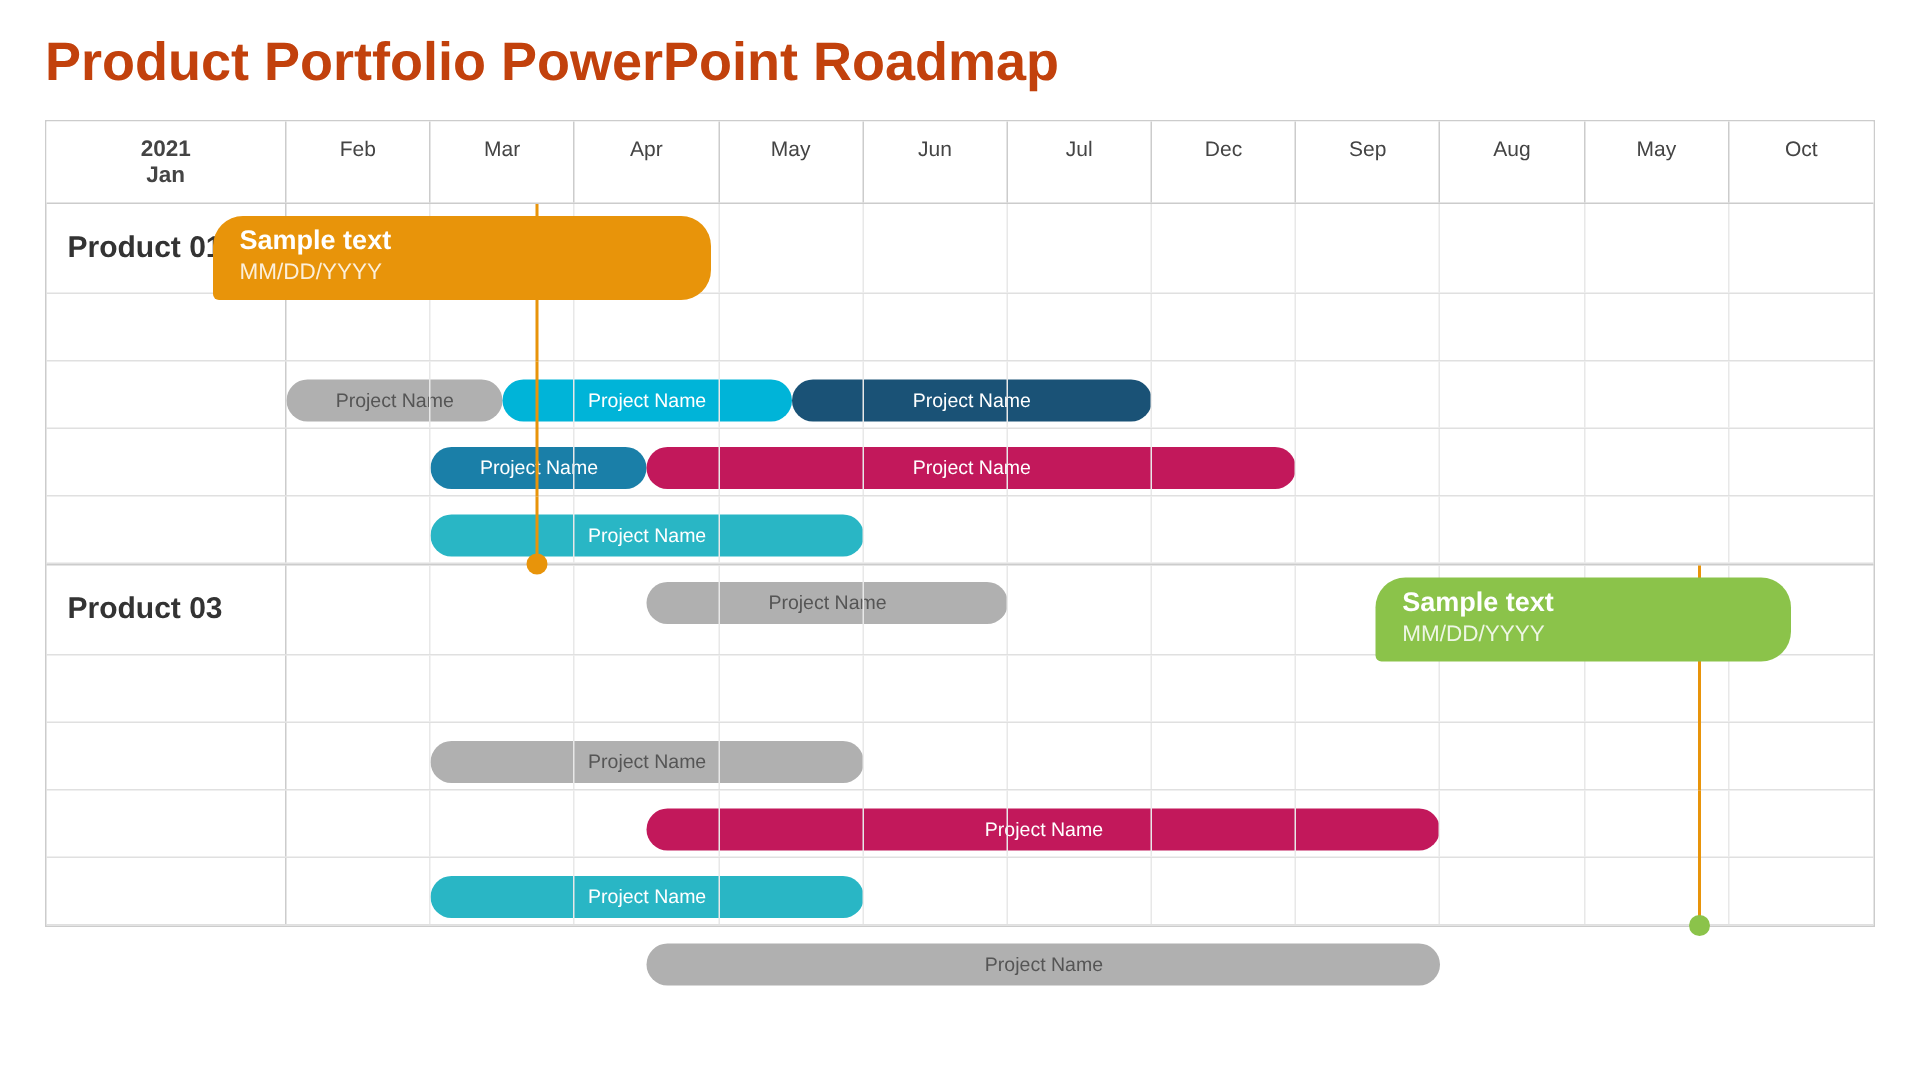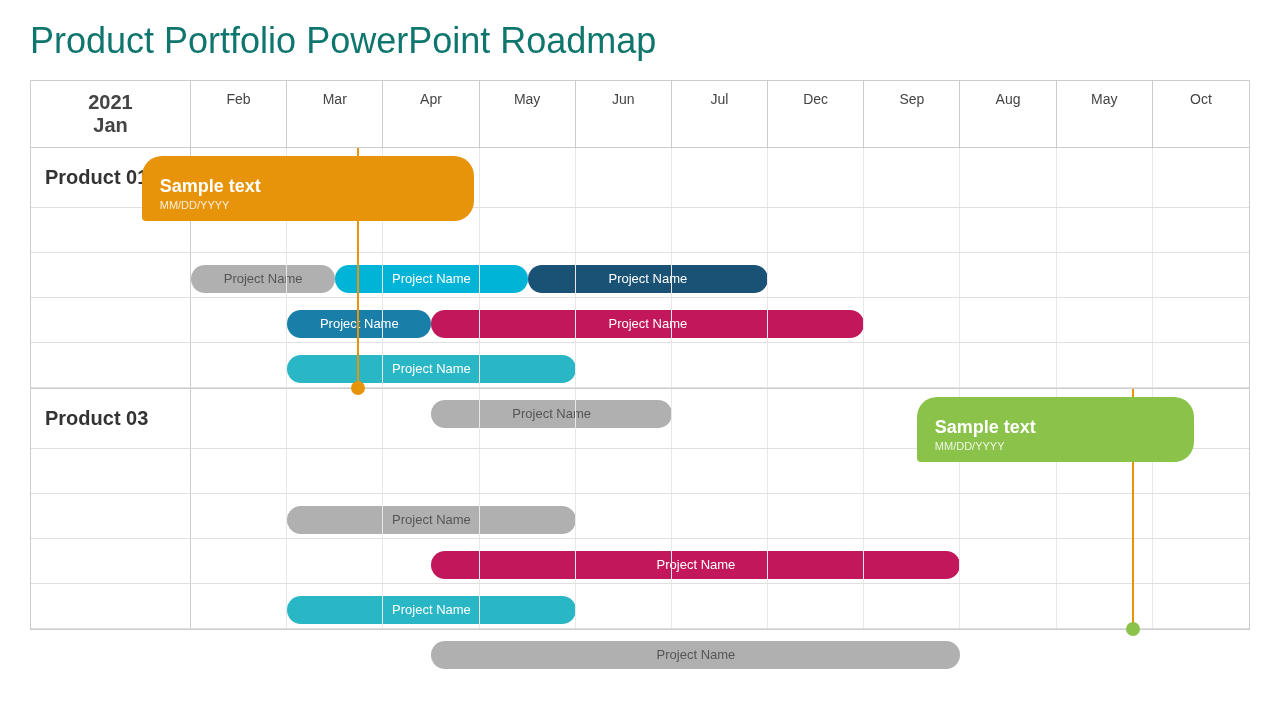--- a/index.html
+++ b/index.html
@@ -7,22 +7,22 @@
       background: #fff;
       font-family: 'Segoe UI', Arial, sans-serif;
       width: 1280px;
       height: 720px;
       overflow: hidden;
       padding: 20px 30px;
     }
 
     .page-title {
       font-size: 36px;
-      font-weight: 400;
-      color: #0f766e;
+      font-weight: 700;
+      color: #c2410c;
       margin-bottom: 18px;
     }
 
     .roadmap-container {
       border: 1.5px solid #ccc;
       width: 100%;
     }
 
     
     .timeline-header {
@@ -36,21 +36,21 @@
       border-right: 1px solid #ccc;
       text-align: center;
       padding: 10px 4px;
       font-size: 14px;
       color: #444;
       font-weight: 500;
     }
     .timeline-header .month-cell:last-child { border-right: none; }
     .timeline-header .month-cell.first {
       font-weight: 700;
-      font-size: 20px;
+      font-size: 15px;
       text-align: center;
     }
 
     
     .product-section {
       border-bottom: 1.5px solid #ccc;
     }
     .product-section:last-child { border-bottom: none; }
 
     .grid-col {
@@ -116,38 +116,38 @@
     .bar.magenta {
       background: #c2185b;
     }
     .bar.light-blue {
       background: #29b6c5;
     }
 
     
     .callout {
       position: absolute;
-      padding: 20px 18px 10px 18px;
+      padding: 6px 18px 10px 18px;
       border-radius: 20px 20px 20px 4px;
       min-width: 180px;
       z-index: 10;
     }
     .callout.orange {
       background: #e8940a;
     }
     .callout.green {
       background: #8bc34a;
     }
     .callout .callout-title {
       font-size: 18px;
       font-weight: 700;
       color: #fff;
     }
     .callout .callout-sub {
-      font-size: 11px;
+      font-size: 15px;
       color: rgba(255,255,255,0.85);
       margin-top: 2px;
     }
 
     
     .timeline-line {
       position: absolute;
       width: 2px;
       background: #e8940a;
       top: 0;

